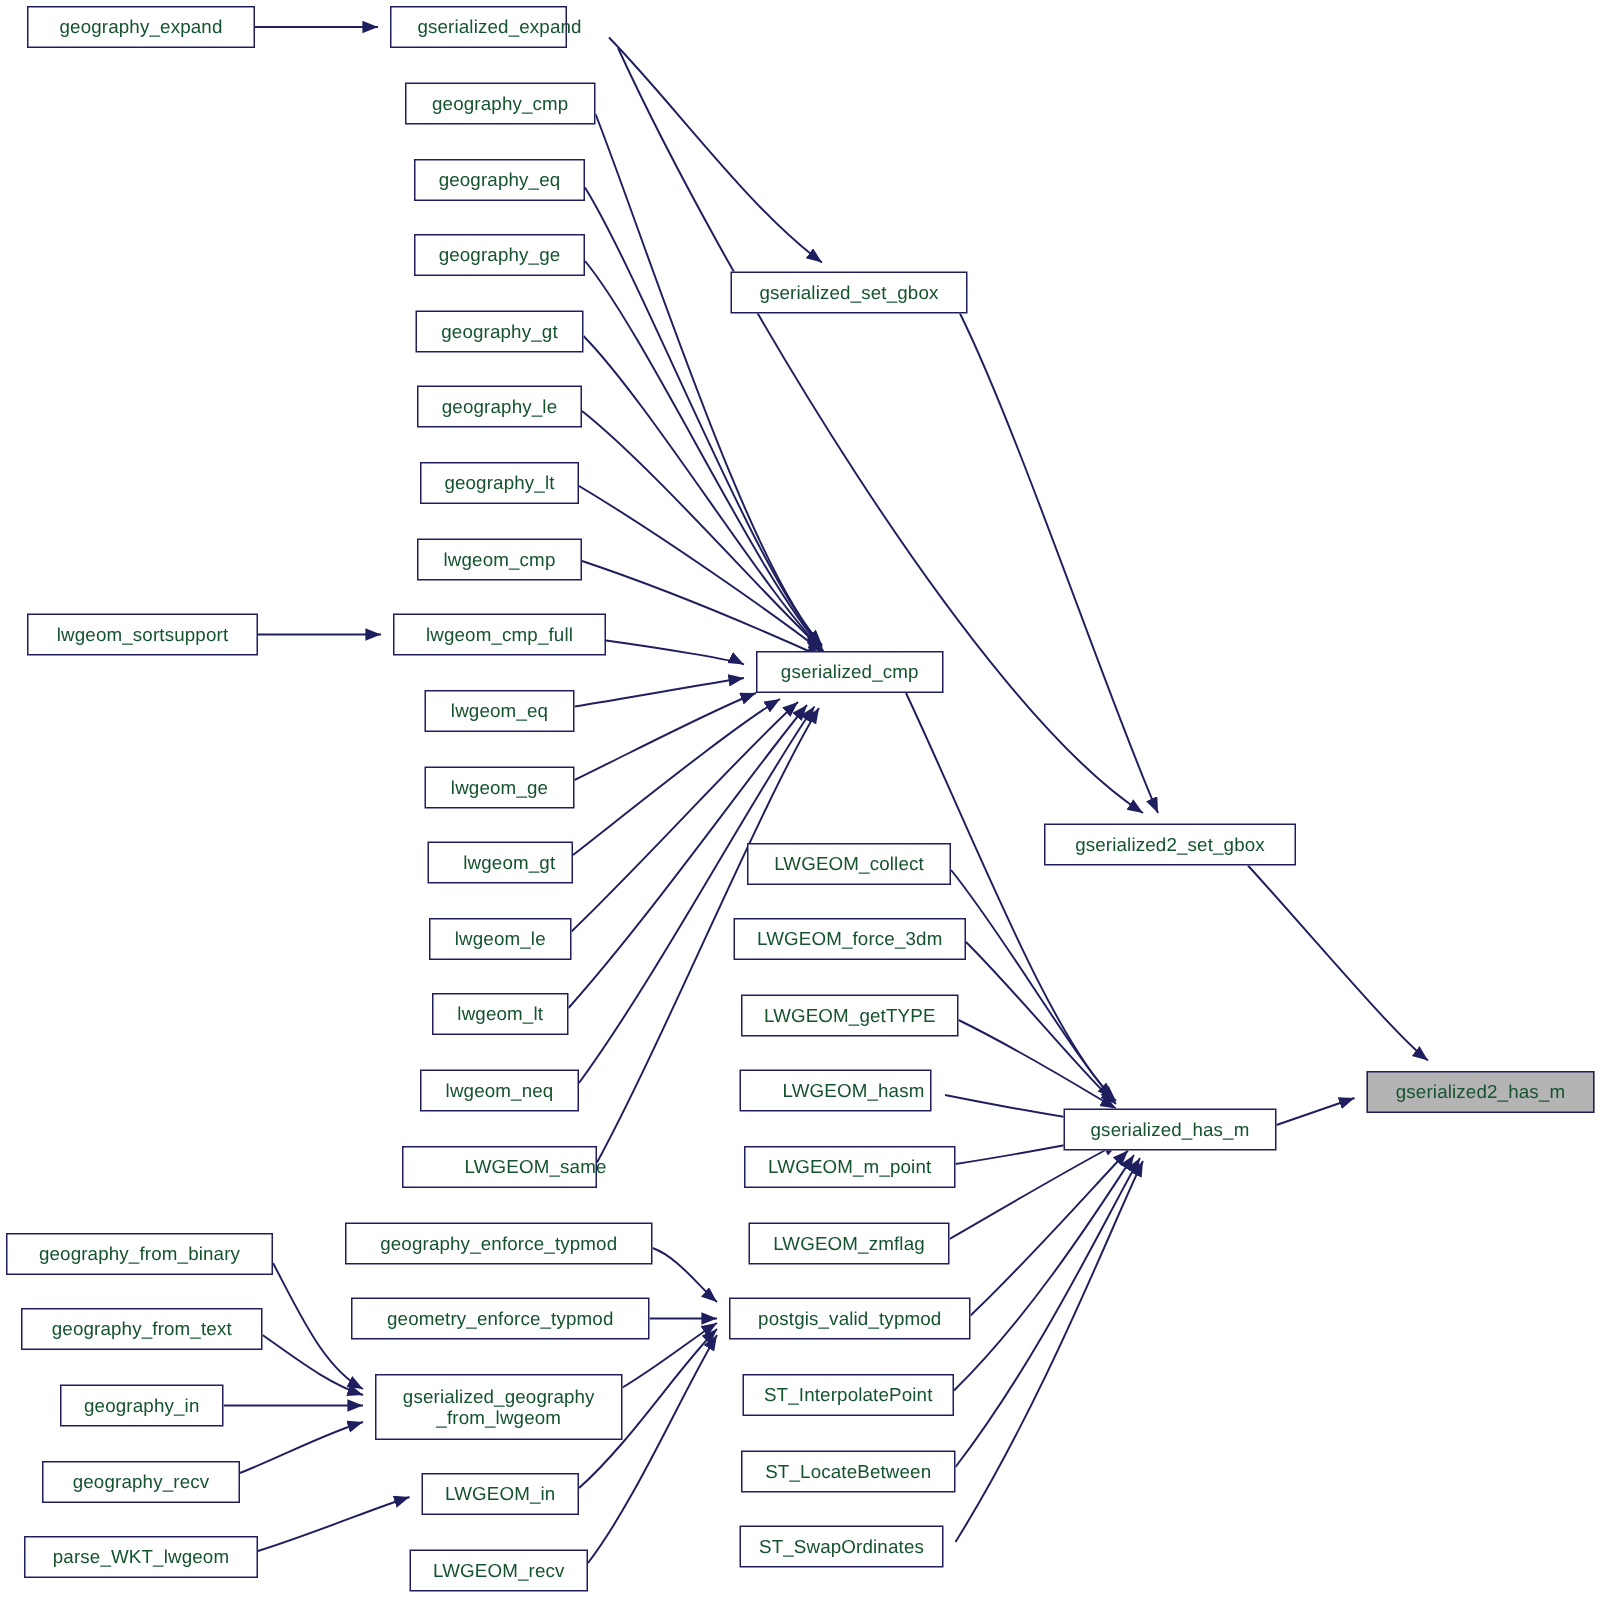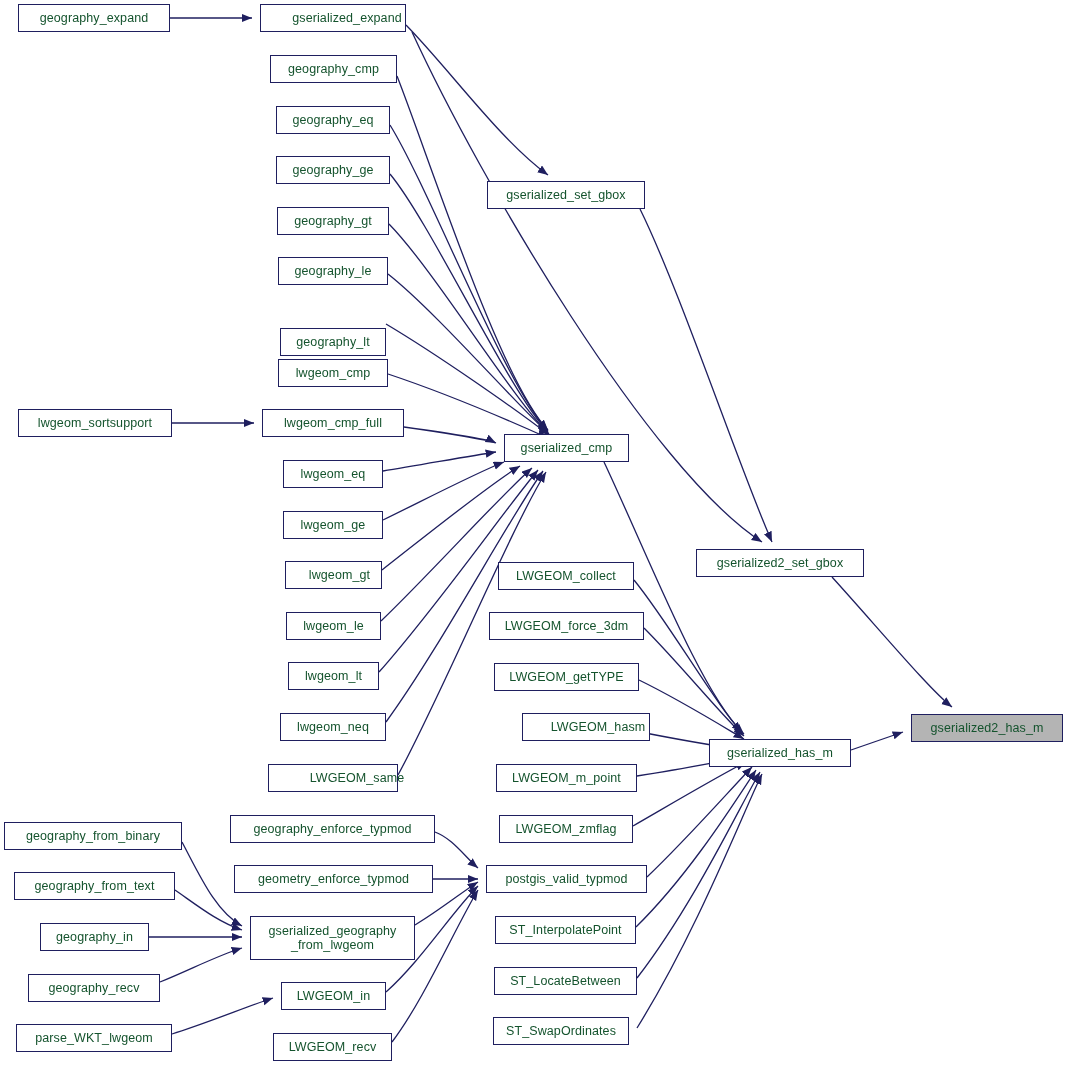--- a/index.html
+++ b/index.html
@@ -93,46 +93,46 @@
         <path d="M149,937 L242,937" marker-end="url(#arrow)"></path>
         <path d="M160,982 C190,970 216,956 242,948" marker-end="url(#arrow)"></path>
         <path d="M415,925 C440,910 462,892 478,882" marker-end="url(#arrow)"></path>
         <path d="M386,992 C420,962 452,912 478,886" marker-end="url(#arrow)"></path>
         <path d="M172,1034 C210,1022 248,1006 273,998" marker-end="url(#arrow)"></path>
         <path d="M392,1042 C424,1000 456,926 478,890" marker-end="url(#arrow)"></path>
       </g>
   </svg>
   <div id="node-layer">
       <div class="node" style="left: 18px; top: 4px; width: 152px; height: 28px;">geography_expand</div>
-      <div class="node" style="left: 260px; top: 4px; width: 146px; height: 28px; padding-left: 28px;">gserialized_expand</div>
+      <div class="node" style="left: 260px; top: 4px; width: 118px; height: 28px; padding-left: 28px;">gserialized_expand</div>
       <div class="node" style="left: 270px; top: 55px; width: 127px; height: 28px;">geography_cmp</div>
       <div class="node" style="left: 276px; top: 106px; width: 114px; height: 28px; text-align: right;">geography_eq</div>
       <div class="node" style="left: 276px; top: 156px; width: 114px; height: 28px;">geography_ge</div>
       <div class="node" style="left: 277px; top: 207px; width: 112px; height: 28px;">geography_gt</div>
       <div class="node" style="left: 278px; top: 257px; width: 110px; height: 28px;">geography_le</div>
-      <div class="node" style="left: 280px; top: 308px; width: 106px; height: 28px; margin-top: 20px;">geography_lt</div>
+      <div class="node" style="left: 280px; top: 308px; width: 106px; height: 28px;">geography_lt</div>
       <div class="node" style="left: 278px; top: 359px; width: 110px; height: 28px;">lwgeom_cmp</div>
       <div class="node" style="left: 18px; top: 409px; width: 154px; height: 28px;">lwgeom_sortsupport</div>
       <div class="node" style="left: 262px; top: 409px; width: 142px; height: 28px;">lwgeom_cmp_full</div>
       <div class="node" style="left: 504px; top: 434px; width: 125px; height: 28px;">gserialized_cmp</div>
       <div class="node" style="left: 283px; top: 460px; width: 100px; height: 28px;">lwgeom_eq</div>
       <div class="node" style="left: 283px; top: 511px; width: 100px; height: 28px;">lwgeom_ge</div>
       <div class="node" style="left: 285px; top: 561px; width: 97px; height: 28px; padding-left: 12px;">lwgeom_gt</div>
       <div class="node" style="left: 286px; top: 612px; width: 95px; height: 28px;">lwgeom_le</div>
       <div class="node" style="left: 288px; top: 662px; width: 91px; height: 28px; text-align: right;">lwgeom_lt</div>
       <div class="node" style="left: 280px; top: 713px; width: 106px; height: 28px;">lwgeom_neq</div>
       <div class="node" style="left: 268px; top: 764px; width: 130px; height: 28px; padding-left: 48px;">LWGEOM_same</div>
       <div class="node" style="left: 487px; top: 181px; width: 158px; height: 28px;">gserialized_set_gbox</div>
       <div class="node" style="left: 696px; top: 549px; width: 168px; height: 28px;">gserialized2_set_gbox</div>
       <div class="node highlight" style="left: 911px; top: 714px; width: 152px; height: 28px;">gserialized2_has_m</div>
       <div class="node" style="left: 709px; top: 739px; width: 142px; height: 28px;">gserialized_has_m</div>
       <div class="node" style="left: 498px; top: 562px; width: 136px; height: 28px;">LWGEOM_collect</div>
       <div class="node" style="left: 489px; top: 612px; width: 155px; height: 28px;">LWGEOM_force_3dm</div>
       <div class="node" style="left: 494px; top: 663px; width: 145px; height: 28px;">LWGEOM_getTYPE</div>
-      <div class="node" style="left: 522px; top: 713px; width: 128px; height: 28px; padding-left: 24px;">LWGEOM_hasm</div>
+      <div class="node" style="left: 493px; top: 713px; width: 128px; height: 28px; padding-left: 24px;">LWGEOM_hasm</div>
       <div class="node" style="left: 496px; top: 764px; width: 141px; height: 28px;">LWGEOM_m_point</div>
       <div class="node" style="left: 499px; top: 815px; width: 134px; height: 28px;">LWGEOM_zmflag</div>
       <div class="node" style="left: 4px; top: 822px; width: 178px; height: 28px;">geography_from_binary</div>
       <div class="node" style="left: 230px; top: 815px; width: 205px; height: 28px;">geography_enforce_typmod</div>
       <div class="node" style="left: 14px; top: 872px; width: 161px; height: 28px;">geography_from_text</div>
       <div class="node" style="left: 234px; top: 865px; width: 199px; height: 28px;">geometry_enforce_typmod</div>
       <div class="node" style="left: 486px; top: 865px; width: 161px; height: 28px;">postgis_valid_typmod</div>
       <div class="node" style="left: 40px; top: 923px; width: 109px; height: 28px;">geography_in</div>
       <div class="node" style="left: 250px; top: 916px; width: 165px; height: 44px;">gserialized_geography
 _from_lwgeom</div>

